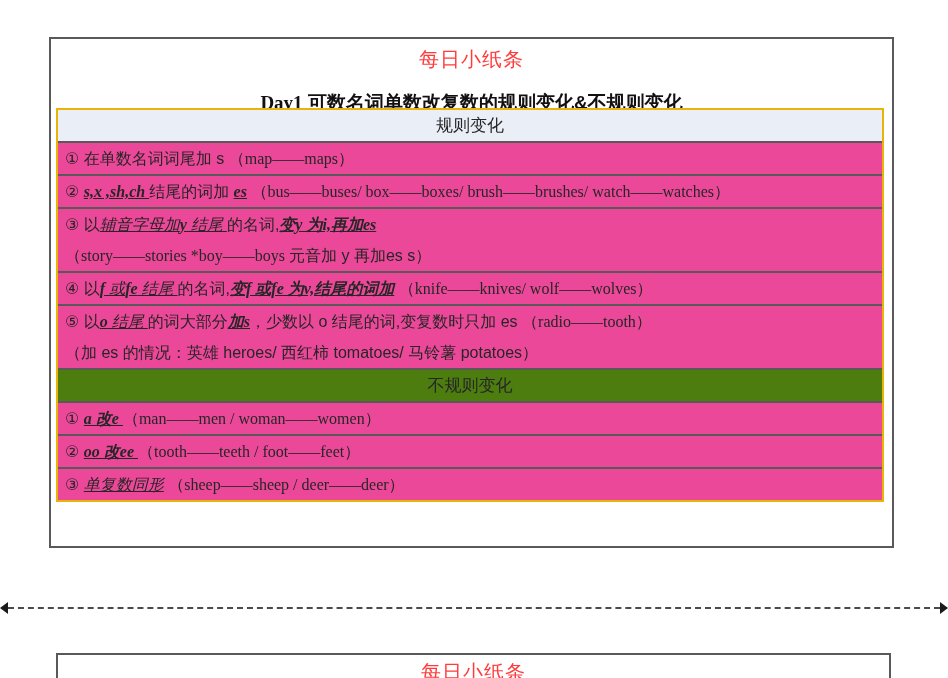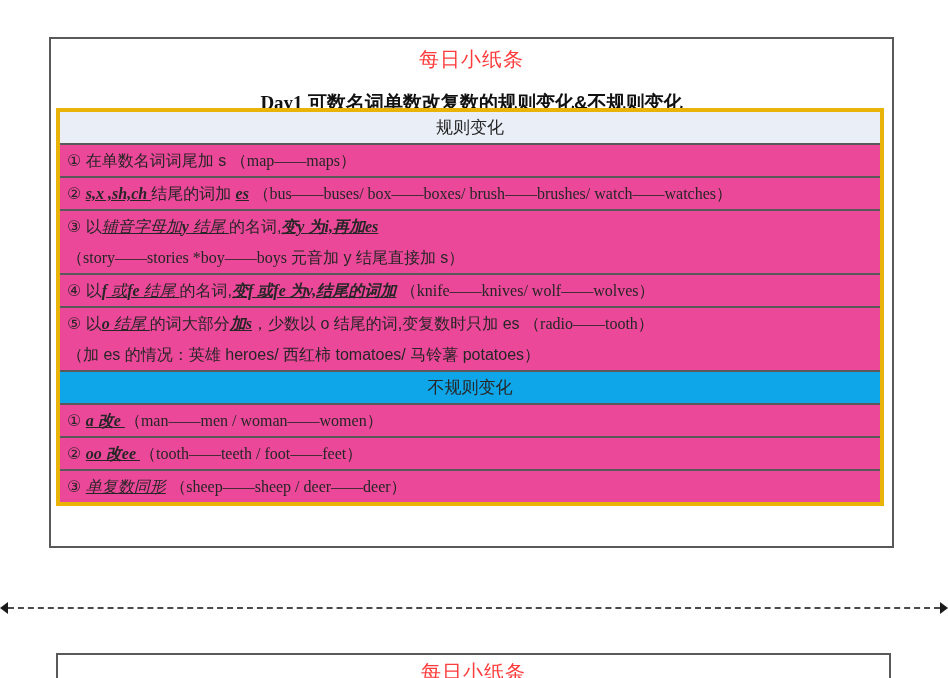--- a/index.html
+++ b/index.html
@@ -17,21 +17,21 @@
     padding-top:7px;height:26px;line-height:26px;text-align:center;
     font-size:20px;color:#ff3b3b;letter-spacing:1px;
   }
   .t-subtitle{
     height:32px;line-height:32px;text-align:center;
     font-size:19px;font-weight:bold;color:#111111;margin-top:15px;
   }
   .t-subtitle .day{font-family:"Liberation Serif",serif;font-weight:bold;}
   .inner-table{
     position:absolute;left:5px;top:69px;width:828px;
-    border:4px solid #eab308;box-sizing:border-box;background:#ffffff;
+    border:2px solid #eab308;box-sizing:border-box;background:#ffffff;
   }
   .sec-header{
     height:31px;line-height:31px;text-align:center;
     font-size:17px;color:#262626;
   }
   .inner-table > div + div{border-top:2px solid #595959;}
   .row{background:#ec4899;}
   .line{
     height:31px;line-height:31px;padding-left:7px;
     font-size:16px;white-space:nowrap;overflow:hidden;
@@ -68,30 +68,30 @@
   <div class="inner-table" id="inner-table">
       <div class="sec-header" style="background: rgb(233, 238, 247);">规则变化</div>
       <div class="row">
         <div class="line"><span class="rn n">① 在单数名词词尾加 s  </span><span class="rn sr">（map——maps）</span></div>
       </div>
       <div class="row">
         <div class="line"><span class="rn n">② </span><span class="rn biu">s,x ,sh,ch </span><span class="rn n">结尾的词加 </span><span class="rn biu">es</span><span class="rn n">  </span><span class="rn sr">（bus——buses/ box——boxes/ brush——brushes/ watch——watches）</span></div>
       </div>
       <div class="row">
         <div class="line"><span class="rn n">③ 以</span><span class="rn iu">辅音字母加</span><span class="rn biu">y</span><span class="rn iu"> 结尾 </span><span class="rn n">的名词,</span><span class="rn biu">变y 为i,再加es</span></div>
-        <div class="line"><span class="rn sr">（story——stories *boy——boys </span><span class="rn n">元音加 y 结尾直接加 s</span><span class="rn sr">）</span></div>
+        <div class="line"><span class="rn sr">（story——stories *boy——boys </span><span class="rn n">元音加 y 再加es s</span><span class="rn sr">）</span></div>
       </div>
       <div class="row">
         <div class="line"><span class="rn n">④ 以</span><span class="rn biu">f</span><span class="rn iu"> 或</span><span class="rn biu">fe</span><span class="rn iu"> 结尾 </span><span class="rn n">的名词,</span><span class="rn biu">变f 或fe 为v,结尾的词加</span><span class="rn n">  </span><span class="rn sr">（knife——knives/ wolf——wolves）</span></div>
       </div>
       <div class="row">
         <div class="line"><span class="rn n">⑤ 以</span><span class="rn biu">o</span><span class="rn iu"> 结尾 </span><span class="rn n">的词大部分</span><span class="rn biu">加s</span><span class="rn n">，少数以 o 结尾的词,变复数时只加 es  </span><span class="rn sr">（radio——tooth）</span></div>
         <div class="line"><span class="rn n">（加 es 的情况：英雄 heroes/ 西红柿 tomatoes/ 马铃薯 potatoes）</span></div>
       </div>
-      <div class="sec-header" style="background: #0ea5e9;">不规则变化</div>
+      <div class="sec-header" style="background: #4d7c0f;">不规则变化</div>
       <div class="row">
         <div class="line"><span class="rn n">① </span><span class="rn biu">a 改e </span><span class="rn n"> </span><span class="rn sr">（man——men / woman——women）</span></div>
       </div>
       <div class="row">
         <div class="line"><span class="rn n">② </span><span class="rn biu">oo 改ee </span><span class="rn n"> </span><span class="rn sr">（tooth——teeth / foot——feet）</span></div>
       </div>
       <div class="row">
         <div class="line"><span class="rn n">③ </span><span class="rn iu">单复数同形</span><span class="rn n"> </span><span class="rn sr">（sheep——sheep / deer——deer）</span></div>
       </div>
     </div>

